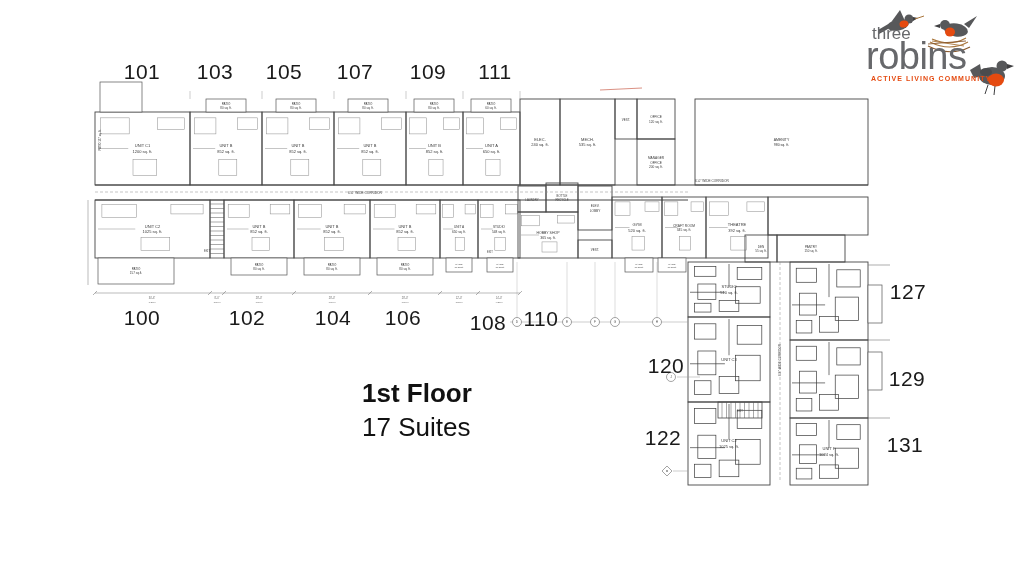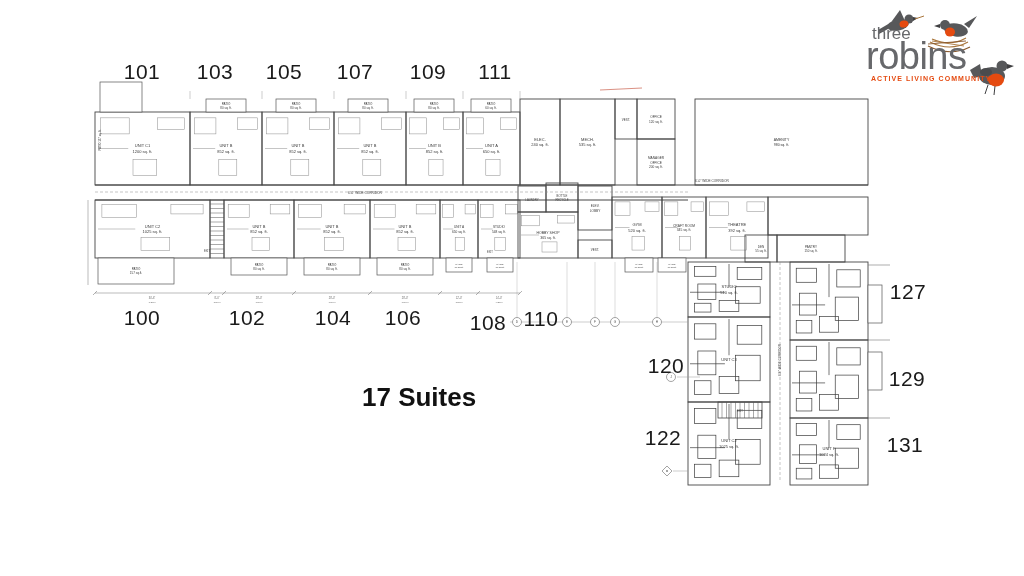--- a/index.html
+++ b/index.html
@@ -2,21 +2,21 @@
 <html><head>
 <meta charset="utf-8">
 <style>
   html,body{margin:0;padding:0;}
   #stage{position:relative;width:1024px;height:576px;background:#ffffff;overflow:hidden;
          font-family:"Liberation Sans",sans-serif;}
   #plan-svg{position:absolute;left:0;top:0;width:1024px;height:576px;}
   svg text{font-family:"Liberation Sans",sans-serif;}
   #caption{position:absolute;left:362px;top:378px;color:#111;}
   #caption .title{font-size:26px;font-weight:700;line-height:30px;}
-  #caption .subtitle{font-size:26px;font-weight:700;line-height:30px;margin-top:4px;}
+  #caption .subtitle{font-size:26px;font-weight:400;line-height:30px;margin-top:4px;}
   #logo{position:absolute;left:858px;top:8px;width:164px;height:96px;}
 </style>
 </head>
 <body>
 
 <div id="stage">
 
   <svg id="plan-svg" viewBox="0 0 1024 576" xmlns="http://www.w3.org/2000/svg">
       <rect x="95" y="112" width="95" height="73" fill="none" stroke="#454545" stroke-width="0.9"></rect>
       <rect x="100.7" y="117.84" width="28.5" height="16.06" fill="none" stroke="#8a8a8a" stroke-width="0.5"></rect>
@@ -329,20 +329,21 @@
       <text x="488" y="322" text-anchor="middle" dominant-baseline="central" font-size="21" fill="#1a1a1a" letter-spacing="0.5">108</text>
       <text x="541" y="318" text-anchor="middle" dominant-baseline="central" font-size="21" fill="#1a1a1a" letter-spacing="0.5">110</text>
       <text x="666" y="365" text-anchor="middle" dominant-baseline="central" font-size="21" fill="#1a1a1a" letter-spacing="0.5">120</text>
       <text x="663" y="437" text-anchor="middle" dominant-baseline="central" font-size="21" fill="#1a1a1a" letter-spacing="0.5">122</text>
       <text x="908" y="291" text-anchor="middle" dominant-baseline="central" font-size="21" fill="#1a1a1a" letter-spacing="0.5">127</text>
       <text x="907" y="378" text-anchor="middle" dominant-baseline="central" font-size="21" fill="#1a1a1a" letter-spacing="0.5">129</text>
       <text x="905" y="444" text-anchor="middle" dominant-baseline="central" font-size="21" fill="#1a1a1a" letter-spacing="0.5">131</text>
     </svg>
 
   <div id="caption">
+    <div class="title">1st Floor</div>
     <div class="subtitle">17 Suites</div>
   </div>
 
   <svg id="logo" viewBox="0 0 164 96" xmlns="http://www.w3.org/2000/svg">
 
     <g>
       <polygon points="20,22 32,15 30,21 21,26" fill="#57585a"></polygon>
       <ellipse cx="40" cy="17" rx="11" ry="5.5" fill="#57585a" transform="rotate(-12 40 17)"></ellipse>
       <polygon points="34,13 42,2 47,13" fill="#57585a"></polygon>
       <circle cx="51" cy="11" r="4.5" fill="#57585a"></circle>

